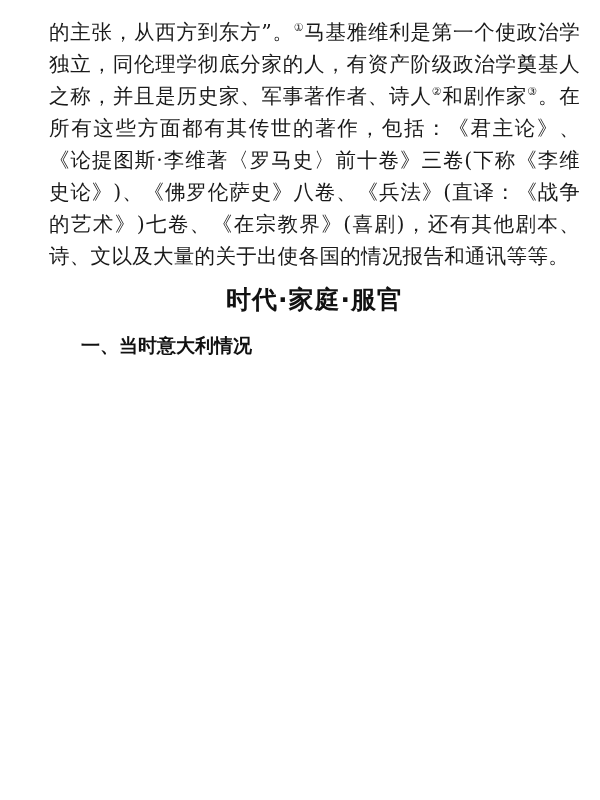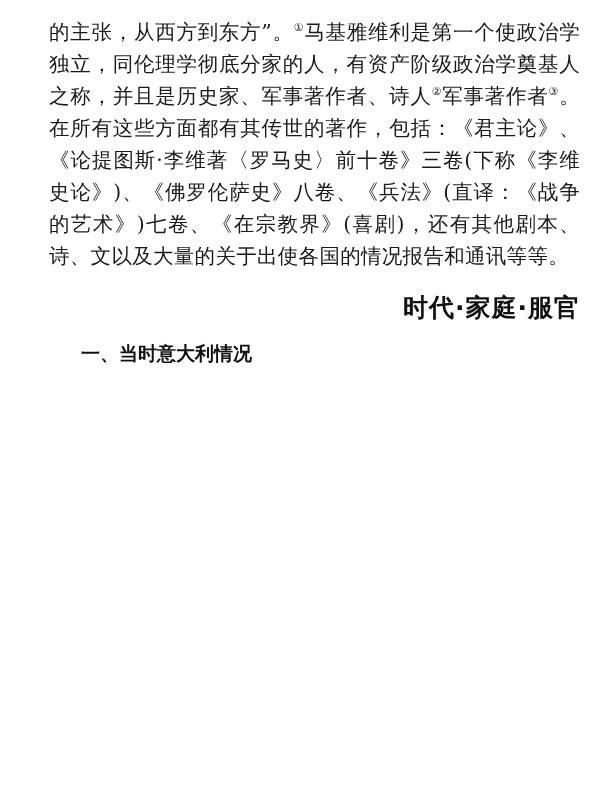--- a/index.html
+++ b/index.html
@@ -31,22 +31,22 @@
     }
     .para.indent {
       text-indent: 2em;
     }
     .fn {
       font-size: 11px;
       vertical-align: super;
       line-height: 0;
     }
     .chapter-title {
-      margin: 18px 0 0 0;
-      text-align: right;
+      margin: 10px 0 0 0;
+      text-align: center;
       font-family: "DejaVu Sans", "Liberation Sans", sans-serif;
       font-weight: bold;
       font-size: 25px;
       line-height: 36px;
       letter-spacing: 1px;
       color: #111;
     }
     .section-title {
       margin: 12px 0 8px 32px;
       font-family: "DejaVu Sans", "Liberation Sans", sans-serif;
@@ -54,21 +54,21 @@
       font-size: 19px;
       line-height: 30px;
       color: #111;
     }
   </style>
 </head>
 <body>
 
 <div class="page">
 
-  <p class="para"><span>的主张，从西方到东方”。</span><span class="fn">①</span><span>马基雅维利是第一个使政治学独立，同伦理学彻底分家的人，有资产阶级政治学奠基人之称，并且是历史家、军事著作者、诗人</span><span class="fn">②</span><span>军事著作者</span><span class="fn">③</span><span>。在所有这些方面都有其传世的著作，包括：《君主论》、《论提图斯·李维著〈罗马史〉前十卷》三卷(下称《李维史论》)、《佛罗伦萨史》八卷、《兵法》(直译：《战争的艺术》)七卷、《在宗教界》(喜剧)，还有其他剧本、诗、文以及大量的关于出使各国的情况报告和通讯等等。</span></p>
+  <p class="para"><span>的主张，从西方到东方”。</span><span class="fn">①</span><span>马基雅维利是第一个使政治学独立，同伦理学彻底分家的人，有资产阶级政治学奠基人之称，并且是历史家、军事著作者、诗人</span><span class="fn">②</span><span>和剧作家</span><span class="fn">③</span><span>。在所有这些方面都有其传世的著作，包括：《君主论》、《论提图斯·李维著〈罗马史〉前十卷》三卷(下称《李维史论》)、《佛罗伦萨史》八卷、《兵法》(直译：《战争的艺术》)七卷、《在宗教界》(喜剧)，还有其他剧本、诗、文以及大量的关于出使各国的情况报告和通讯等等。</span></p>
 
 
 
   <h2 class="chapter-title">时代·家庭·服官</h2>
 
   <h3 class="section-title">一、当时意大利情况</h3>
 
 </div>
 
 </body></html>

